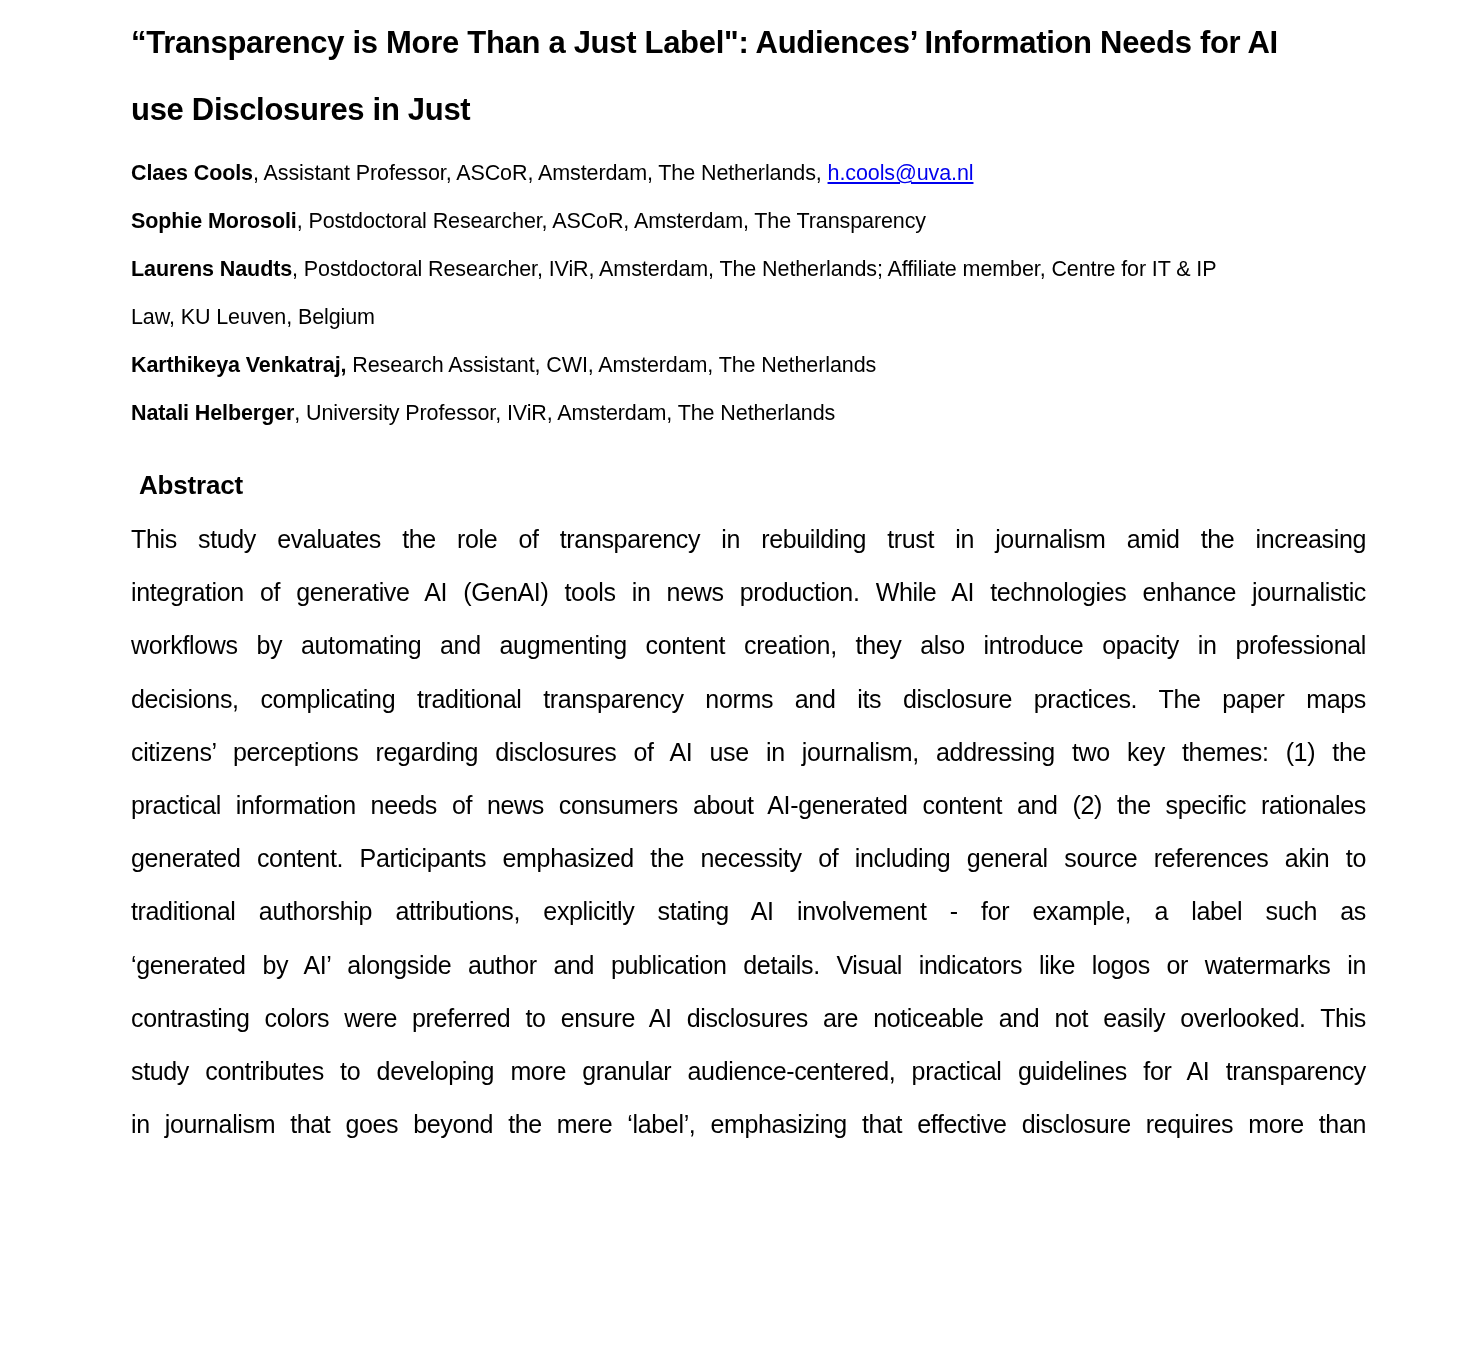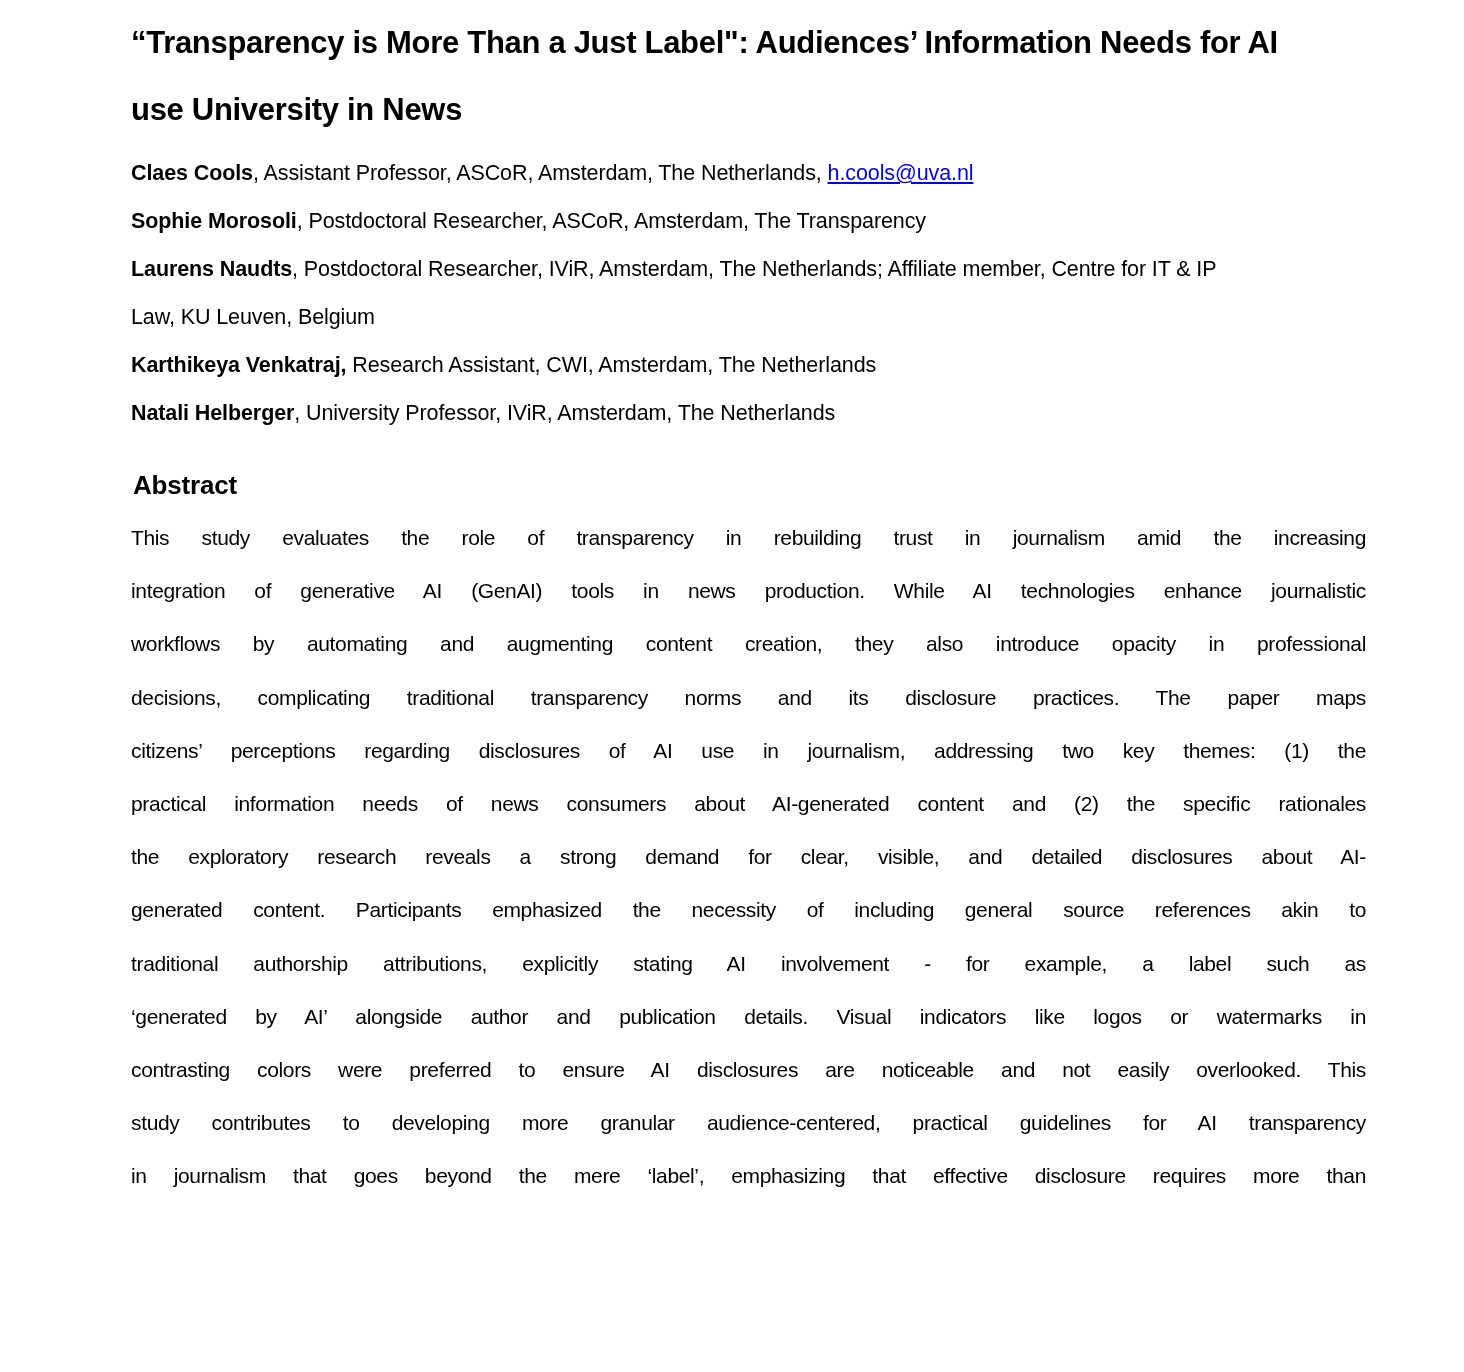--- a/index.html
+++ b/index.html
@@ -46,52 +46,52 @@
     .author-name {
       font-weight: bold;
     }
     .email-link {
       color: #0000ee;
       text-decoration: underline;
       cursor: pointer;
       text-align: center;
     }
     .abstract-heading {
-      margin: 2px;
+      margin: 8px;
       margin-top: 28px;
       font-size: 26px;
       font-weight: bold;
       line-height: 40px;
       letter-spacing: -0.2px;
     }
     .abstract-body {
       margin-top: 6px;
     }
     .abstract-line {
-      font-size: 21px;
+      font-size: 25px;
       line-height: 53.2px;
       height: 53.2px;
       text-align: justify;
       text-align-last: justify;
       white-space: nowrap;
       letter-spacing: -0.35px;
       overflow: visible;
     }
     .abstract-line.last {
       text-align-last: left;
     }
   </style>
 </head>
 <body>
 
 <div class="page">
 
   <h1 class="title">
     <span class="title-line">“Transparency is More Than a Just Label": Audiences’ Information Needs for AI</span>
-    <span class="title-line">use University in News</span>
+    <span class="title-line">use Disclosures in Just</span>
   </h1>
 
   <div class="authors">
     <div class="author-line">
       <span class="author-name">Claes Cools</span><span>, Assistant Professor, ASCoR, Amsterdam, The Netherlands, </span><a class="email-link" href="mailto:h.cools@uva.nl">h.cools@uva.nl</a>
     </div>
     <div class="author-line">
       <span class="author-name">Sophie Morosoli</span><span>, Postdoctoral Researcher, ASCoR, Amsterdam, The Transparency</span>
     </div>
     <div class="author-line">
@@ -108,21 +108,20 @@
 
   <h2 class="abstract-heading">Abstract</h2>
 
   <div class="abstract-body" id="abstract-body">
       <div class="abstract-line">This study evaluates the role of transparency in rebuilding trust in journalism amid the increasing</div>
       <div class="abstract-line">integration of generative AI (GenAI) tools in news production. While AI technologies enhance journalistic</div>
       <div class="abstract-line">workflows by automating and augmenting content creation, they also introduce opacity in professional</div>
       <div class="abstract-line">decisions, complicating traditional transparency norms and its disclosure practices. The paper maps</div>
       <div class="abstract-line">citizens’ perceptions regarding disclosures of AI use in journalism, addressing two key themes: (1) the</div>
       <div class="abstract-line">practical information needs of news consumers about AI-generated content and (2) the specific rationales</div>
-      <div class="abstract-line">the exploratory research reveals a strong demand for clear, visible, and detailed disclosures about AI-</div>
       <div class="abstract-line">generated content. Participants emphasized the necessity of including general source references akin to</div>
       <div class="abstract-line">traditional authorship attributions, explicitly stating AI involvement - for example, a label such as</div>
       <div class="abstract-line">‘generated by AI’ alongside author and publication details. Visual indicators like logos or watermarks in</div>
       <div class="abstract-line">contrasting colors were preferred to ensure AI disclosures are noticeable and not easily overlooked. This</div>
       <div class="abstract-line">study contributes to developing more granular audience-centered, practical guidelines for AI transparency</div>
       <div class="abstract-line">in journalism that goes beyond the mere ‘label’, emphasizing that effective disclosure requires more than</div>
     </div>
 
 </div>
 

